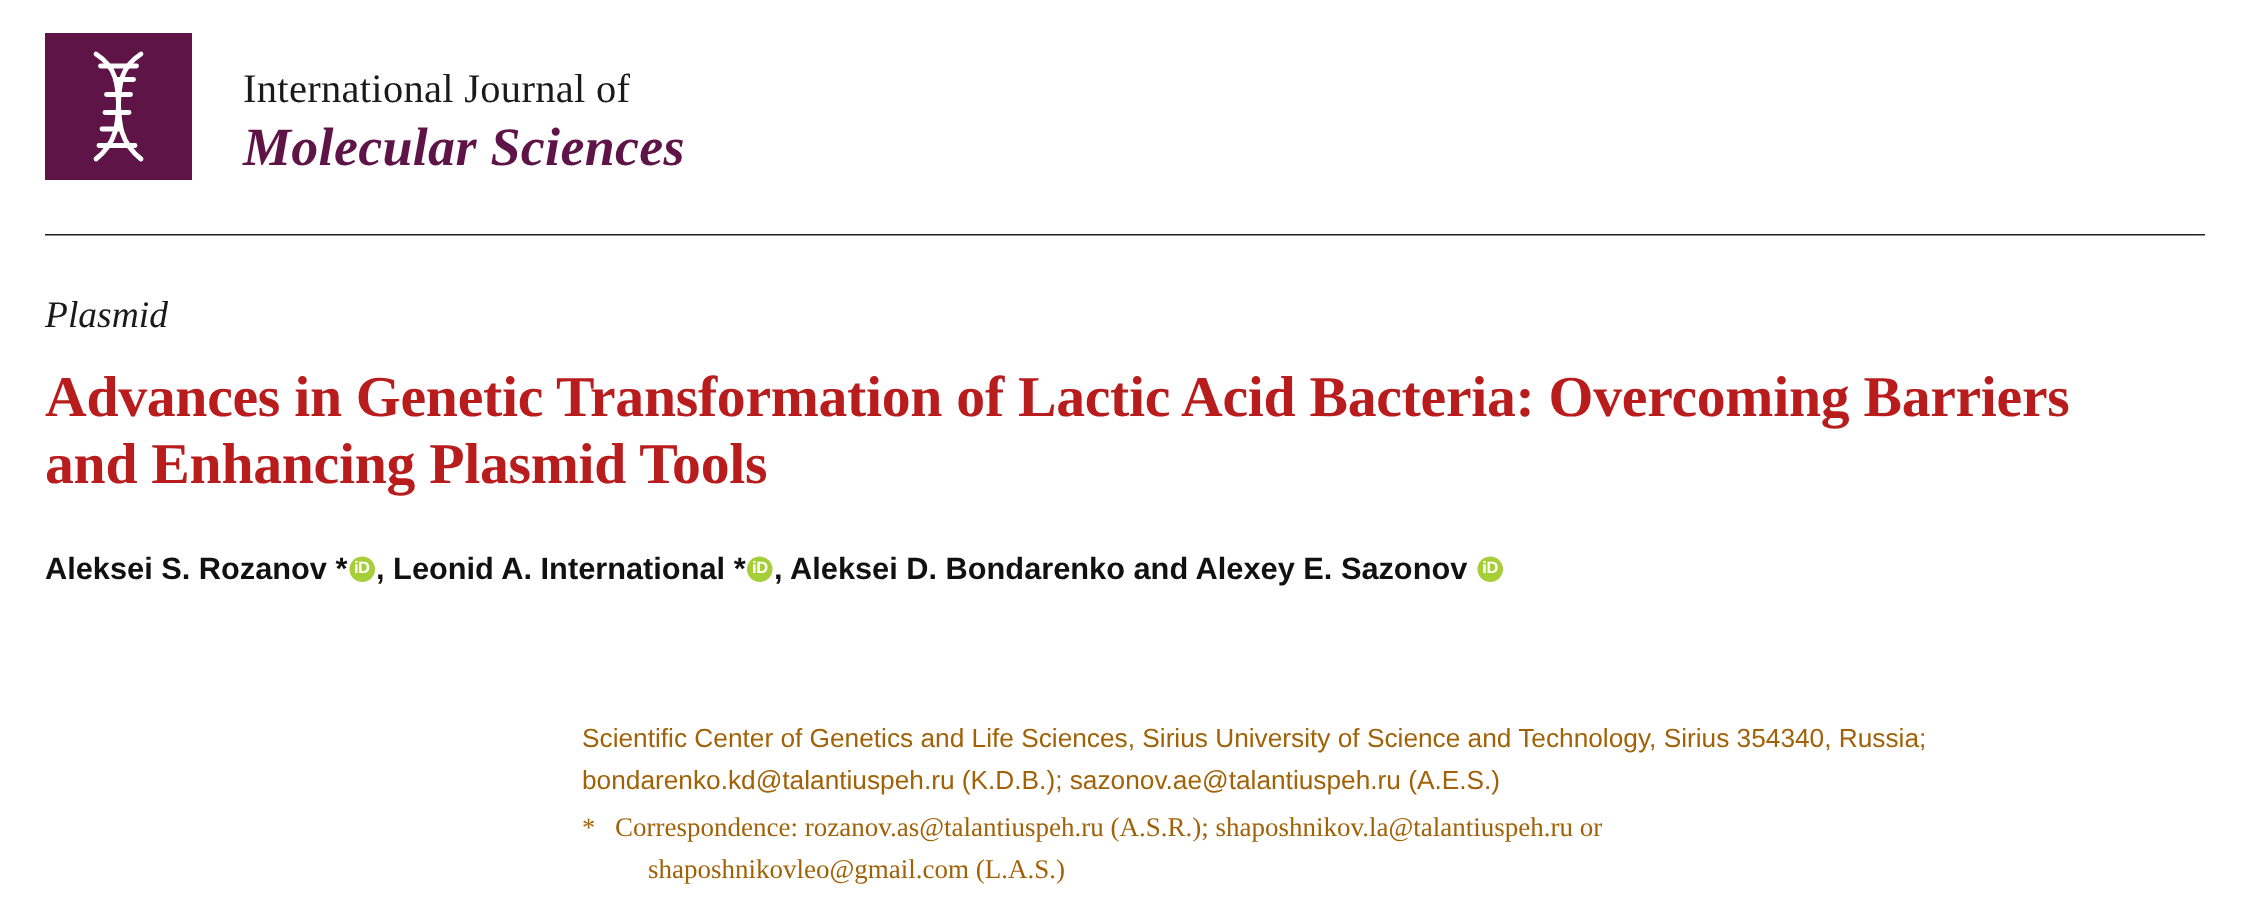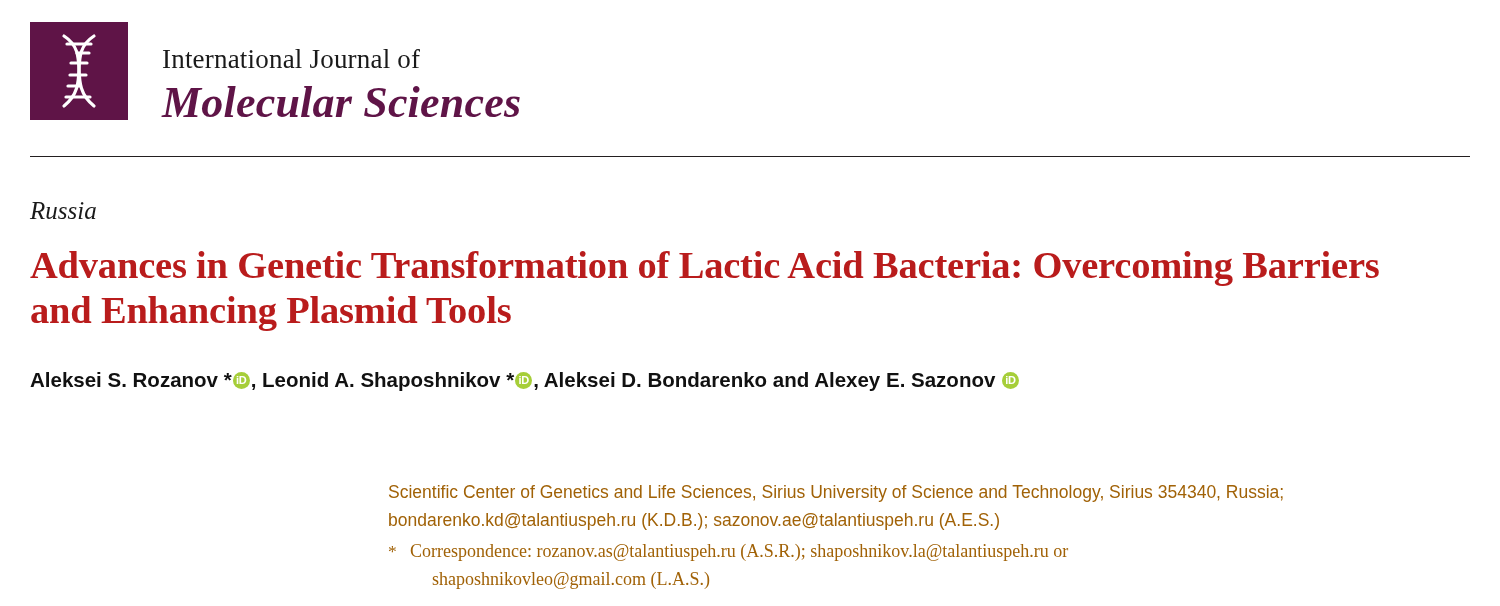--- a/index.html
+++ b/index.html
@@ -53,21 +53,21 @@
   .journal-title .line1 {
     font-family: "Liberation Serif", serif;
     font-size: 27px;
     color: #1a1a1a;
     letter-spacing: 0.2px;
   }
   .journal-title .line2 {
     font-family: "Liberation Serif", serif;
     font-style: italic;
     font-weight: bold;
-    font-size: 44px;
+    font-size: 36px;
     color: #5f1447;
     margin-top: 3px;
     letter-spacing: 0.2px;
   }
 
   .mdpi-logo {
     margin-top: 8px;
     margin-right: 20px;
     width: 118px;
     height: 96px;
@@ -192,25 +192,25 @@
         <div class="line1">International Journal of</div>
         <div class="line2">Molecular Sciences</div>
       </div>
     </div>
 
   </div>
 
   <div class="rule"></div>
 
   <div class="article">
-    <div class="art-type">Russia</div>
+    <div class="art-type">Plasmid</div>
     <h1 class="art-title">Advances in Genetic Transformation of Lactic Acid Bacteria: Overcoming Barriers and Enhancing Plasmid Tools</h1>
 
     <div class="authors">
-      <span>Aleksei S. Rozanov *</span><span class="orcid"></span><span>, Leonid A. Shaposhnikov *</span><span class="orcid"></span><span>, Aleksei D. Bondarenko and Alexey E. Sazonov</span> <span class="orcid"></span>
+      <span>Aleksei S. Rozanov *</span><span class="orcid"></span><span>, Leonid A. International *</span><span class="orcid"></span><span>, Aleksei D. Bondarenko and Alexey E. Sazonov</span> <span class="orcid"></span>
     </div>
   </div>
 
   <div class="affil-block">
     <div class="affil-line">Scientific Center of Genetics and Life Sciences, Sirius University of Science and Technology, Sirius 354340, Russia;</div>
     <div class="affil-line">bondarenko.kd@talantiuspeh.ru (K.D.B.); sazonov.ae@talantiuspeh.ru (A.E.S.)</div>
     <div class="corresp">
       <div class="star">*</div>
       <div class="ctext">
         <span>Correspondence: rozanov.as@talantiuspeh.ru (A.S.R.); shaposhnikov.la@talantiuspeh.ru or</span>

